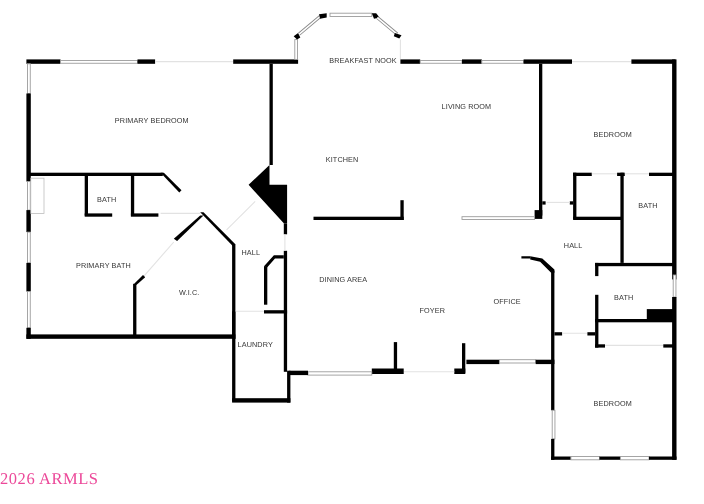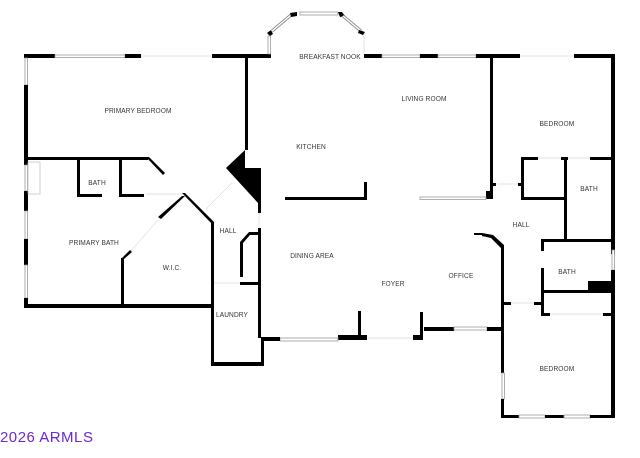--- a/index.html
+++ b/index.html
@@ -2,21 +2,21 @@
 <html><head>
 <meta charset="utf-8">
 <style>
   html, body { margin: 0; padding: 0; background: #ffffff; }
   body { width: 640px; height: 458px; overflow: hidden; position: relative; font-family: "Liberation Sans", sans-serif; }
   #plan { position: absolute; left: 0; top: 0; width: 640px; height: 458px; }
   .wall { fill: #000; }
   .win { fill: #fff; stroke: #9a9a9a; stroke-width: 0.8; }
   .opening { stroke: #e2e2e2; stroke-width: 1; fill: none; }
   .lbl { position: absolute; font-size: 6.6px; color: #333; letter-spacing: 0.1px; white-space: nowrap; transform: translate(-50%, -50%); }
-  .watermark { position: absolute; left: 0px; top: 428px; font-size: 15px; color: #6d28d9; letter-spacing: 0.5px; font-family: Liberation Sans, sans-serif; }
+  .watermark { position: absolute; left: 0px; top: 428px; font-size: 15px; color: #ec4899; letter-spacing: 0.5px; font-family: Liberation Serif, serif; }
 </style>
 </head>
 <body>
 
 <svg id="plan" viewBox="0 0 640 458" xmlns="http://www.w3.org/2000/svg">
 
   <rect class="wall" x="24" y="54" width="31" height="4"></rect>
   <rect class="win" x="55" y="55" width="70" height="2.5"></rect>
   <rect class="wall" x="125" y="54" width="16" height="4"></rect>
   <line class="opening" x1="141" y1="56" x2="212" y2="56"></line>

